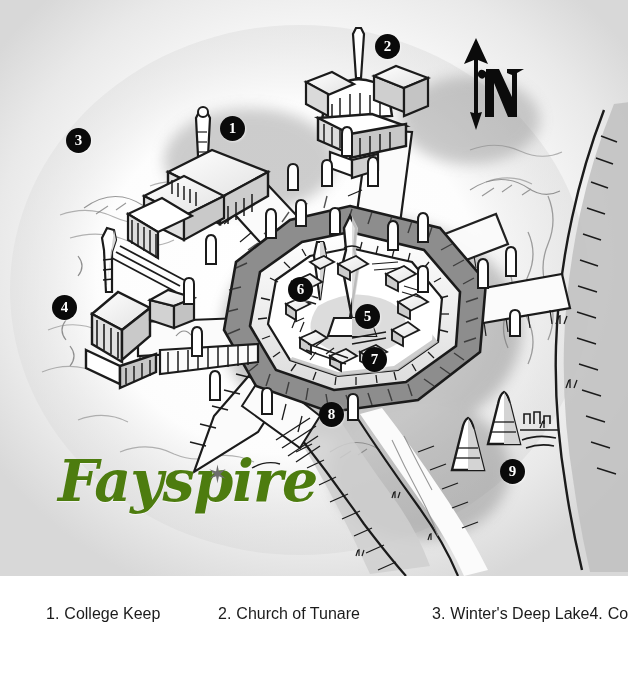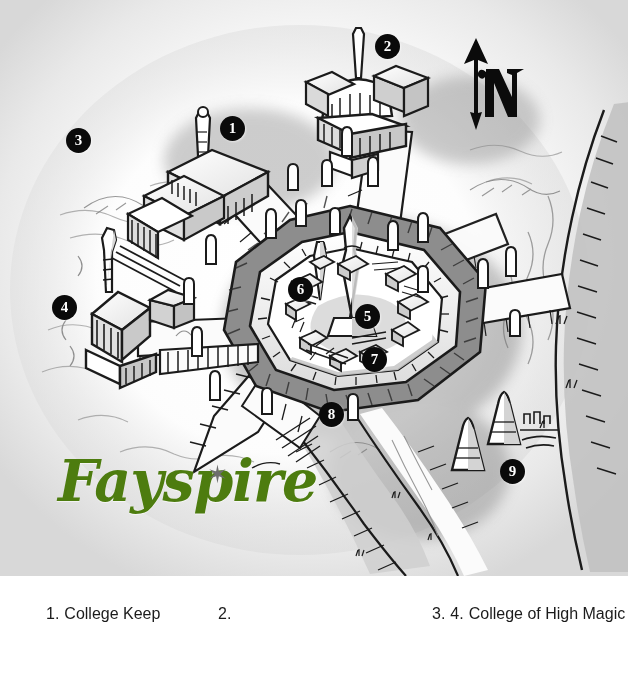--- a/index.html
+++ b/index.html
@@ -703,22 +703,24 @@
 </div>
 
 <div id="legend">
   <div id="legend-grid">
       <div class="legend-item">
         <span class="legend-num">1.</span>
         <span>College Keep</span>
       </div>
       <div class="legend-item">
         <span class="legend-num">2.</span>
+        <span>Church of Tunare</span>
       </div>
       <div class="legend-item">
         <span class="legend-num">3.</span>
+        <span>Winter's Deep Lake</span>
       </div>
       <div class="legend-item">
         <span class="legend-num">4.</span>
         <span>College of High Magic</span>
       </div>
     </div>
 </div>
 
 </body></html>

